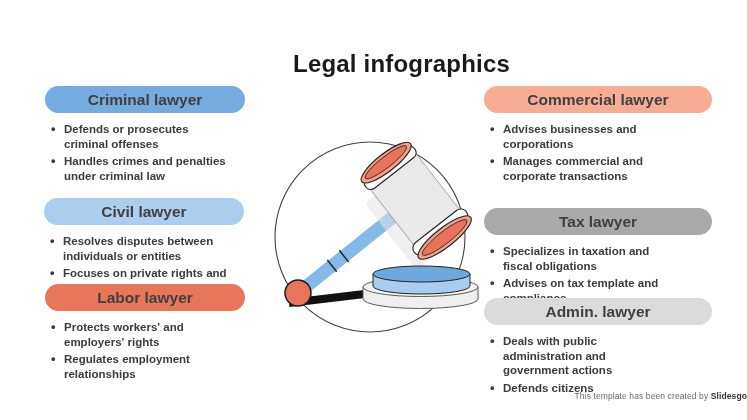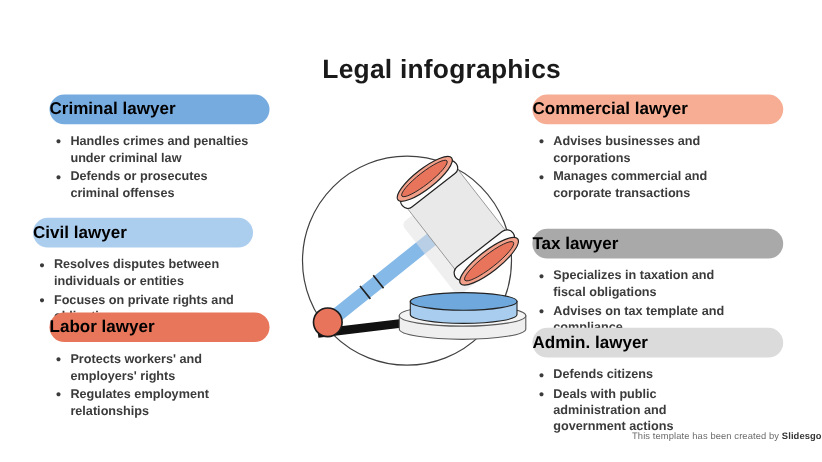--- a/index.html
+++ b/index.html
@@ -9,22 +9,22 @@
     font-family:"Liberation Sans","DejaVu Sans",sans-serif;
   }
   .title{
     position:absolute;top:34px;left:0;width:100%;text-align:center;
     font-size:24px;font-weight:800;color:#1a1a1a;letter-spacing:.2px;padding-left:28px;
   }
   .card{position:absolute;}
   .card.col-left{width:200px;}
   .card.col-right{width:228px;}
   .pill{
-    height:27px;border-radius:14px;display:flex;align-items:center;justify-content:flex-start;
-    font-size:15.5px;font-weight:700;color:#000000;
+    height:27px;border-radius:14px;display:flex;align-items:center;justify-content:center;
+    font-size:15.5px;font-weight:700;color:#404040;
   }
   .bullets{
     margin:9px 0 0 6px;padding:0;list-style:none;
     font-size:11.5px;font-weight:600;color:#3b3b3b;line-height:1.27;
   }
   .bullets li{position:relative;padding-left:13px;margin-bottom:3px;white-space:pre-line;}
   .bullets li::before{content:"\2022";position:absolute;left:0;top:-1px;font-size:13px;}
   .illustration{position:absolute;left:263px;top:133px;}
   .footer{
     position:absolute;top:391px;left:0;width:100%;text-align:right;
@@ -37,28 +37,28 @@
 
 <div>
 
   <h1 class="title">Legal infographics</h1>
 
   <section class="card col-left" style="left:45px;top:86px">
     <div class="pill" style="background: rgb(118, 171, 224);">
       <span>Criminal lawyer</span>
     </div>
     <ul class="bullets">
+      <li>Defends or prosecutes
+criminal offenses</li>
       <li>Handles crimes and penalties
 under criminal law</li>
-      <li>Defends or prosecutes
-criminal offenses</li>
     </ul>
   </section>
 
-  <section class="card col-left" style="left:30px;top:198px">
+  <section class="card col-left" style="left:44px;top:198px">
     <div class="pill" style="background: rgb(171, 205, 238);">
       <span>Civil lawyer</span>
     </div>
     <ul class="bullets">
       <li>Resolves disputes between
 individuals or entities</li>
       <li>Focuses on private rights and
 obligations</li>
     </ul>
   </section>
@@ -97,24 +97,24 @@
       <li>Advises on tax template and
 compliance</li>
     </ul>
   </section>
 
   <section class="card col-right" style="left:484px;top:298px">
     <div class="pill" style="background: rgb(219, 219, 219);">
       <span>Admin. lawyer</span>
     </div>
     <ul class="bullets">
-      <li>Defends citizens</li>
       <li>Deals with public
 administration and
 government actions</li>
+      <li>Defends citizens</li>
     </ul>
   </section>
 
   <svg class="illustration" width="222" height="215" viewBox="0 0 222 215">
 
     <circle cx="107" cy="104" r="95" fill="none" stroke="#414141" stroke-width="1.1"></circle>
 
     <path d="M26,170 L114,159.5" stroke="#111" stroke-width="8" fill="none"></path>
 
     <g>

